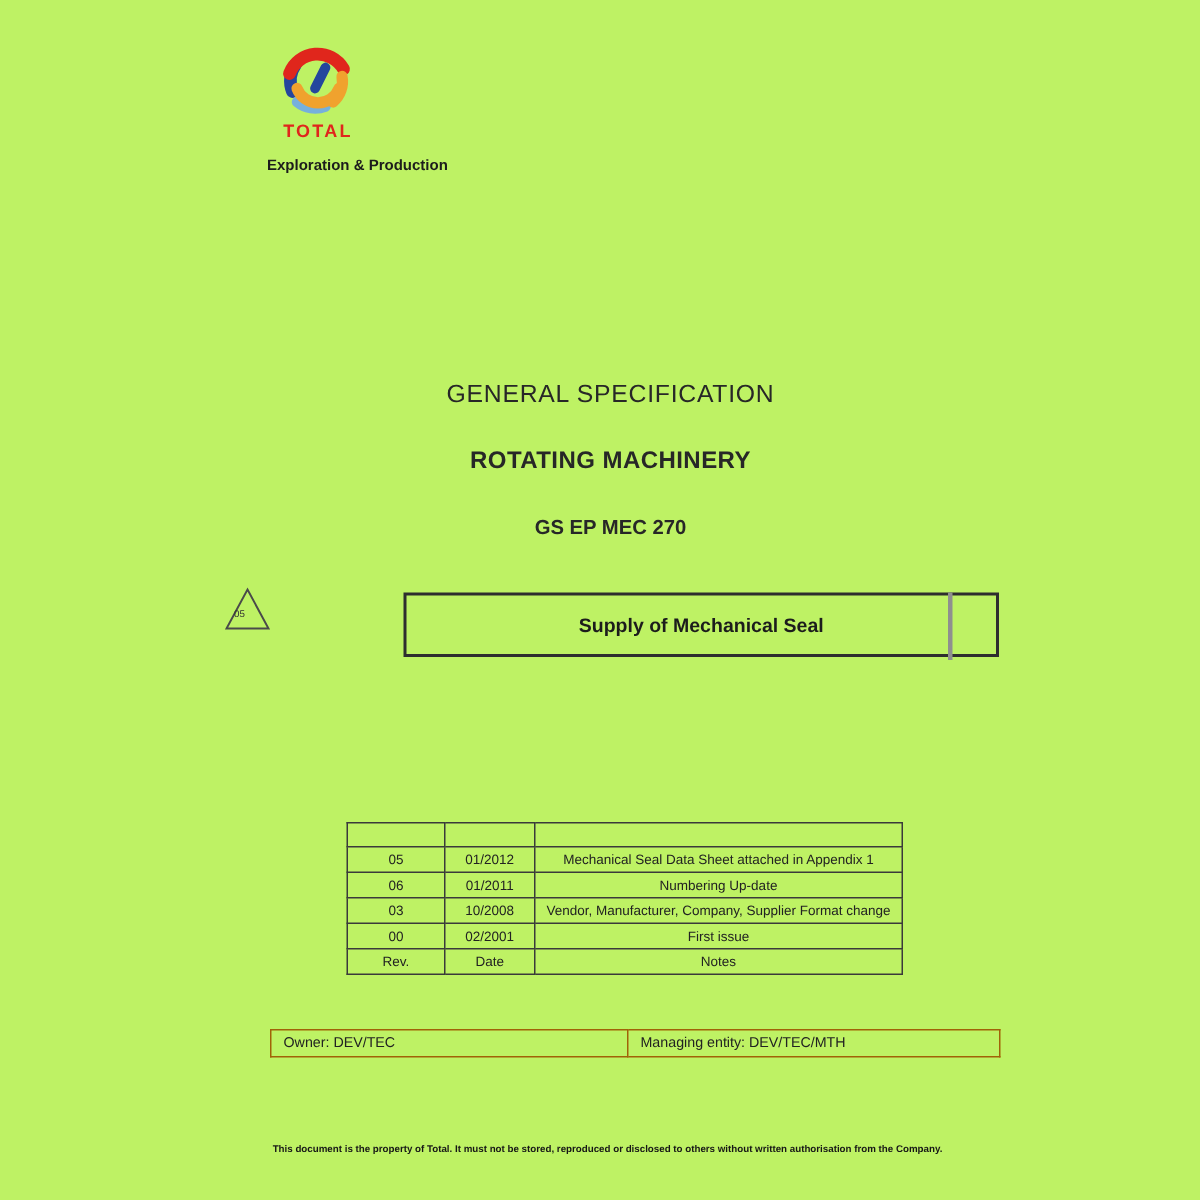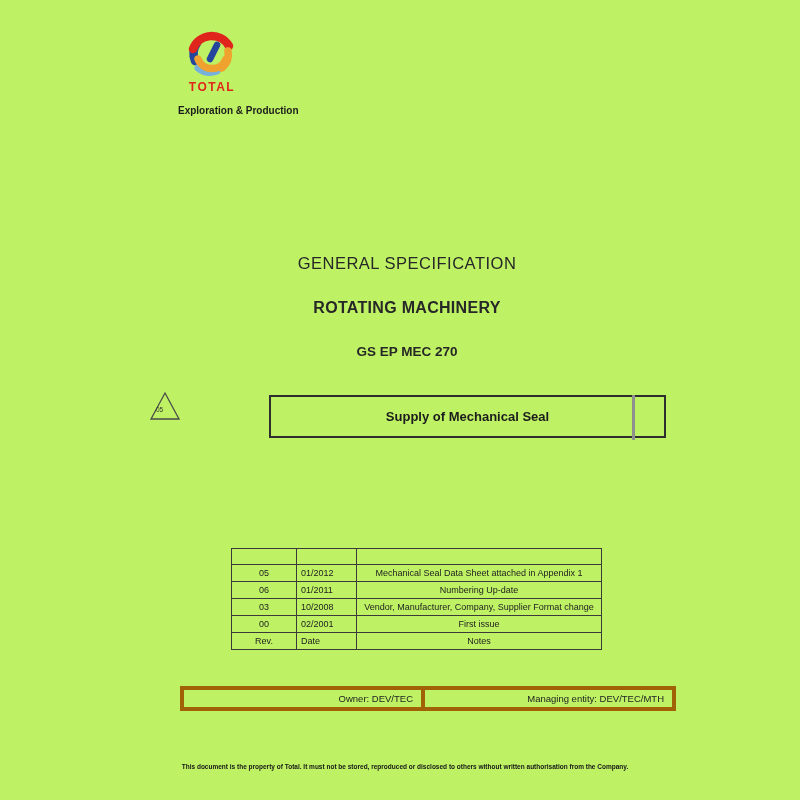--- a/index.html
+++ b/index.html
@@ -35,29 +35,29 @@
   }
   .change-bar{left:632px;top:395px;width:3px;height:45px;background:#8f8f8f;}
 
   
   .rev-table{left:231px;top:548px;border-collapse:collapse;table-layout:fixed;width:351px;}
   .rev-table td{
     border:1px solid #3a3a3a;font-size:9px;color:#222;
     padding:1px 4px;height:14px;vertical-align:middle;white-space:nowrap;overflow:hidden;
   }
   .rev-table .c-rev{width:56px;text-align:center;}
-  .rev-table .c-date{width:51px;}
+  .rev-table .c-date{width:51px;text-align:center;}
   .rev-table .c-notes{width:236px;text-align:center;}
   .rev-table tr.empty-row td{height:13px;}
 
   
   .own-table{left:180px;top:686px;border-collapse:collapse;table-layout:fixed;width:452px;}
   .own-table td{
-    border:4px solid #a16207;font-size:9.5px;color:#222;
-    padding:2px 8px;height:13px;vertical-align:middle;white-space:nowrap;text-align:right;
+    border:1px solid #a16207;font-size:9.5px;color:#222;
+    padding:2px 8px;height:13px;vertical-align:middle;white-space:nowrap;
   }
   .own-table .c-owner{width:221px;}
   .own-table .c-entity{width:231px;}
 
   
   .footer{left:5px;top:763px;width:800px;text-align:center;
     font-size:6.5px;font-weight:bold;color:#161616;}
 </style>
 </head>
 <body>

